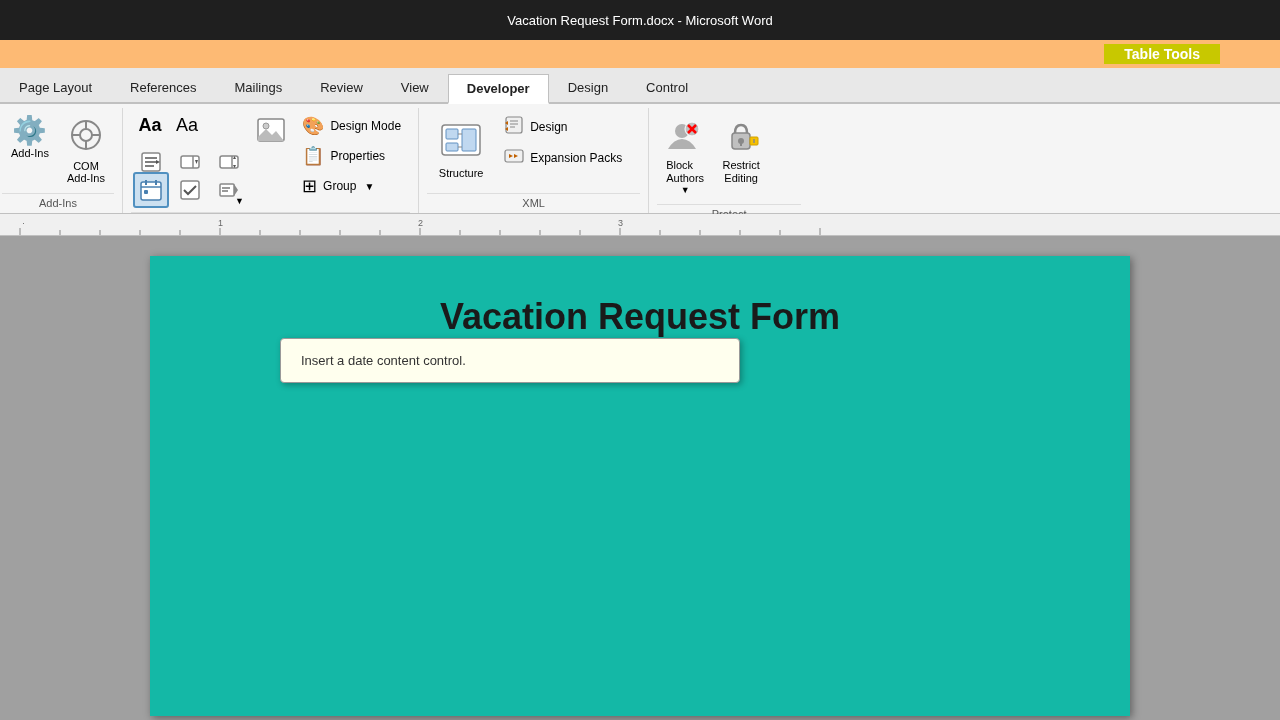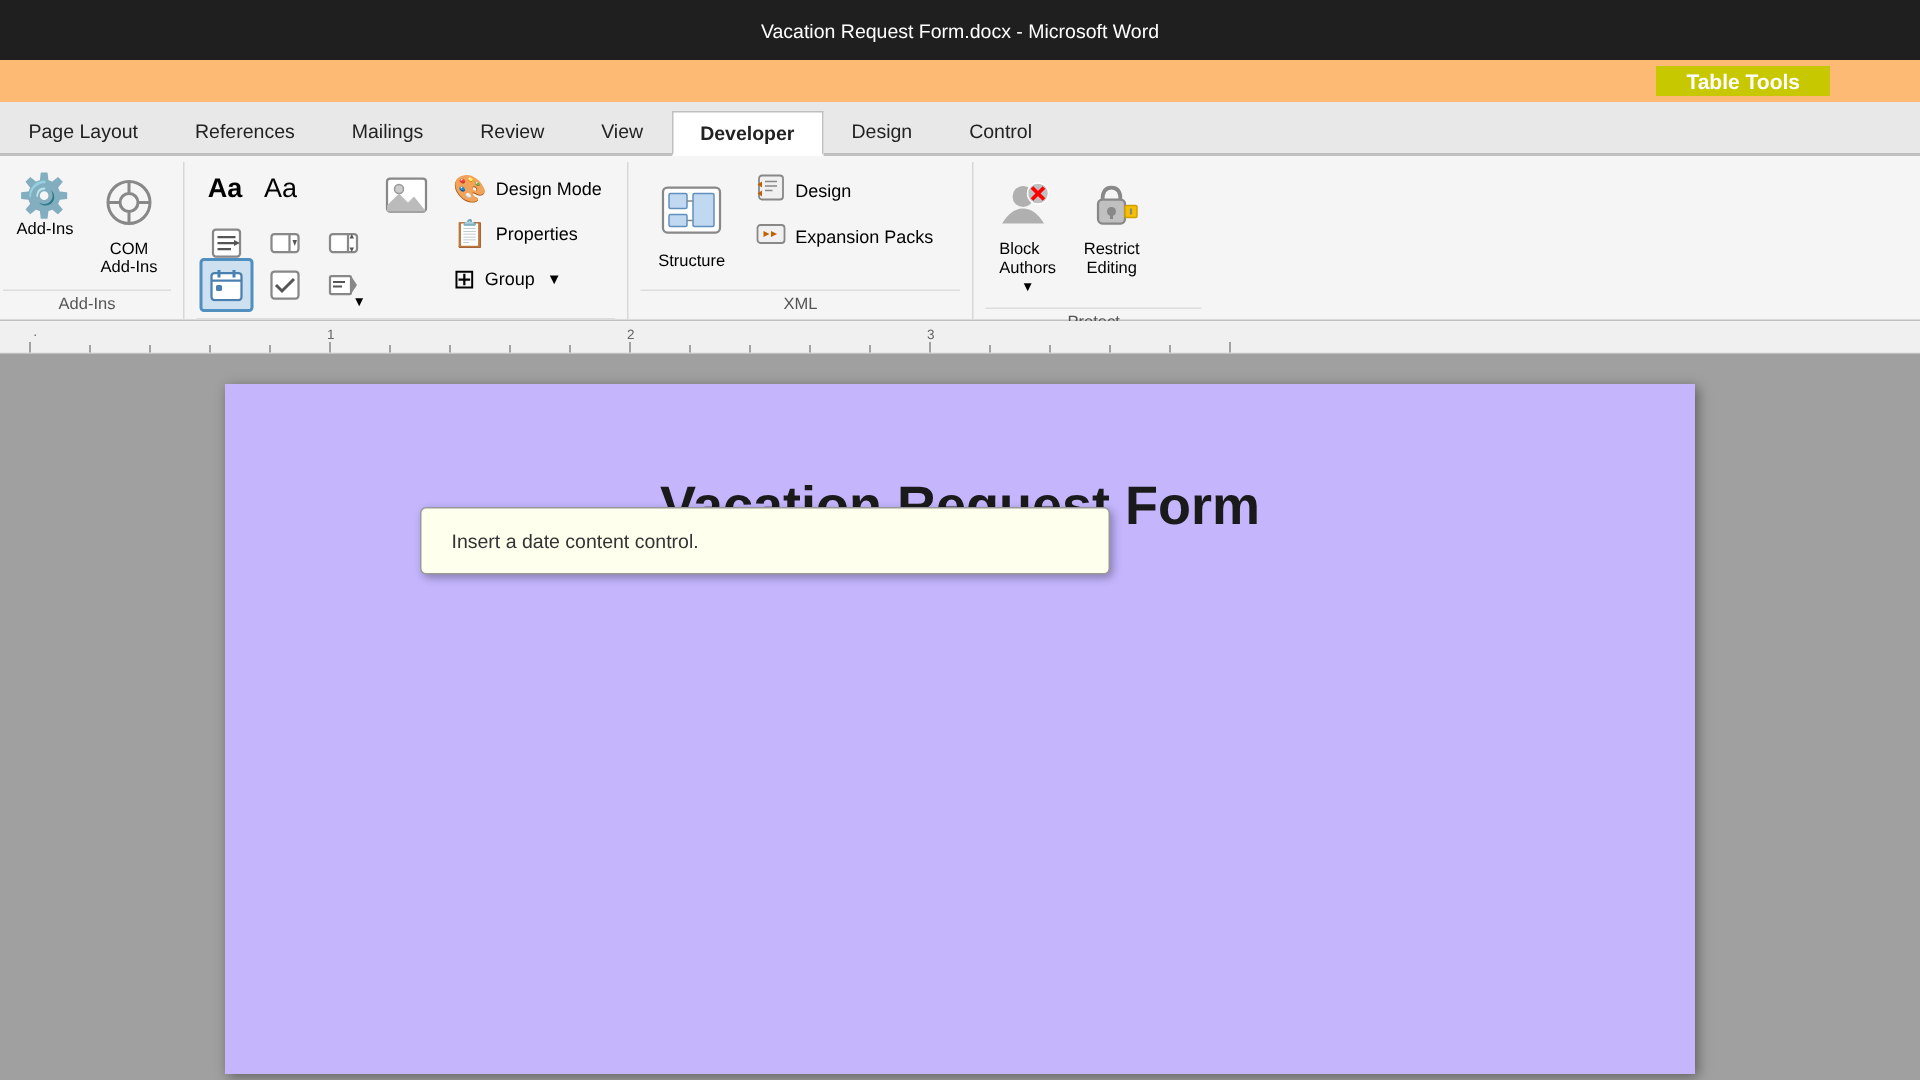--- a/index.html
+++ b/index.html
@@ -223,25 +223,25 @@
     .doc-area {
       background: #a0a0a0;
       flex: 1;
       display: flex;
       justify-content: center;
       padding: 20px 0;
       height: 500px;
       position: relative;
     }
     .doc-page {
-      background: #c4b5fd;
+      background: #14b8a6;
       width: 980px;
       min-height: 460px;
       box-shadow: 2px 2px 8px rgba(0,0,0,0.4);
-      padding: 40px 40px;
+      padding: 20px 40px;
       position: relative;
     }
     .doc-title {
       font-size: 36px;
       font-weight: bold;
       text-align: center;
       color: #1a1a1a;
       margin-top: 20px;
     }
 

